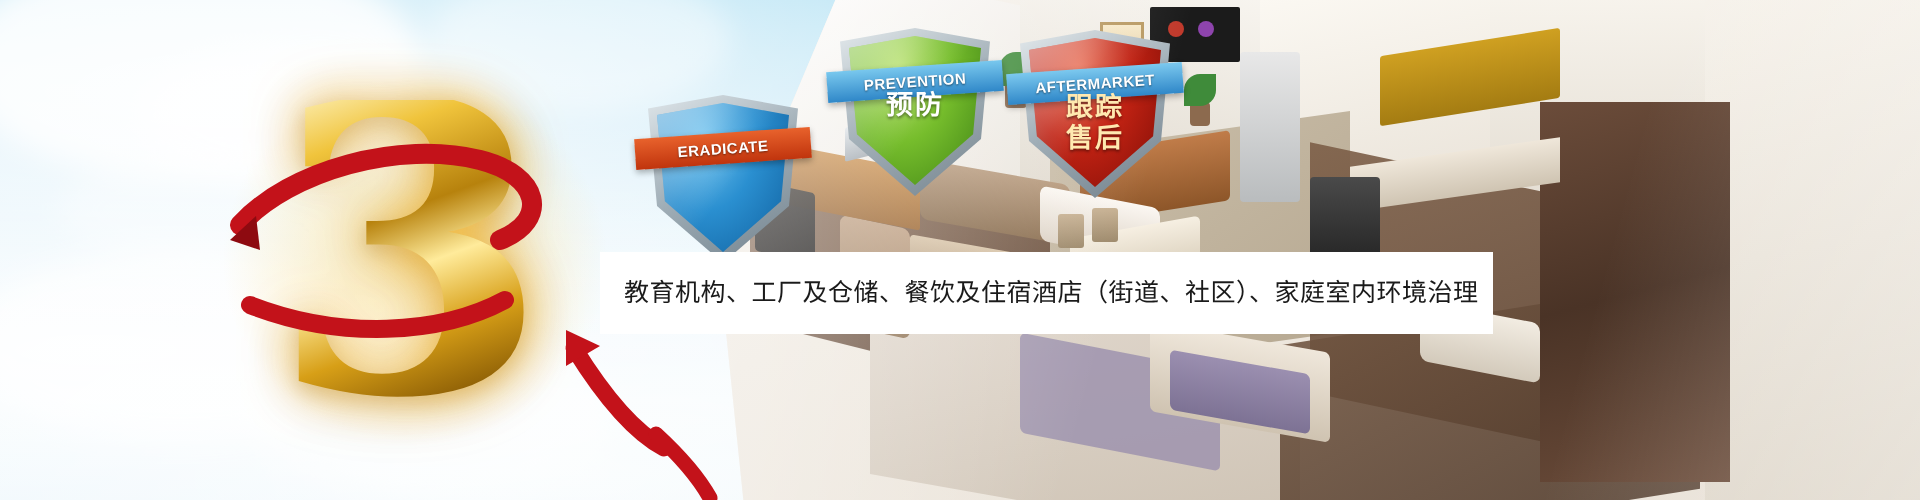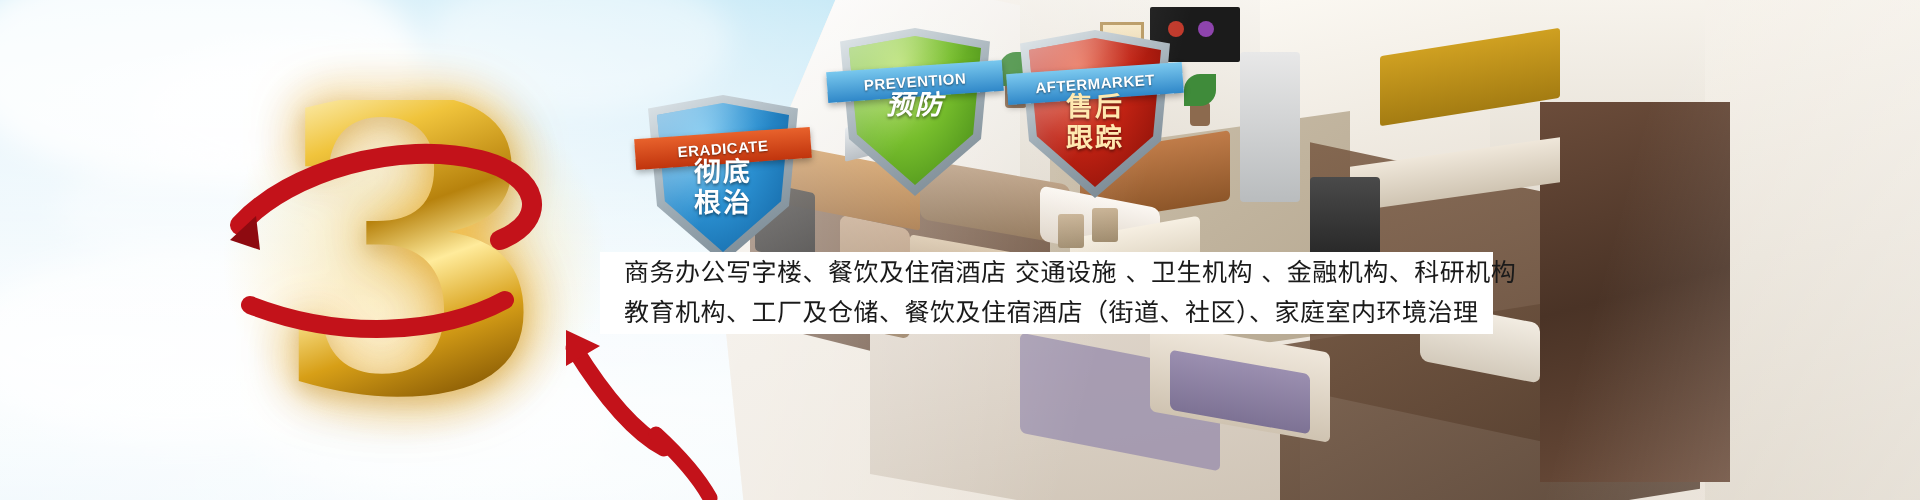--- a/index.html
+++ b/index.html
@@ -124,21 +124,21 @@
   
   #shield-eradicate{left:648px;top:95px;}
   #shield-eradicate .body{background:linear-gradient(150deg,#dfe6ea,#9fadb6 48%,#70808b);}
   #shield-eradicate .inner{background:radial-gradient(ellipse at 35% 25%,#6fc3ef 0%,#2a8fd0 45%,#0f5e9c 100%);}
   #shield-eradicate .sash{background:linear-gradient(#e8622c,#c0340d);}
   
   #shield-prevention{left:840px;top:28px;}
   #shield-prevention .body{background:linear-gradient(150deg,#e3e9ec,#a3b0b8 48%,#74838d);}
   #shield-prevention .inner{background:radial-gradient(ellipse at 38% 22%,#b6e06a 0%,#76bd2c 45%,#3e8214 100%);}
   #shield-prevention .sash{background:linear-gradient(#79c8ee,#2f87c8);}
-  #shield-prevention .cn{color:#fff;font-style:italic;}
+  #shield-prevention .cn{color:#fff;}
   
   #shield-aftermarket{left:1020px;top:30px;}
   #shield-aftermarket .body{background:linear-gradient(150deg,#e3e9ec,#9fadb6 48%,#6f7e89);}
   #shield-aftermarket .inner{background:radial-gradient(ellipse at 38% 22%,#e8694e 0%,#c02213 45%,#7e0d06 100%);}
   #shield-aftermarket .sash{background:linear-gradient(#7cc9ef,#2f87c8);}
   #shield-aftermarket .cn{color:#ffe9b0;}
 
   
   #desc-panel{
     position:absolute;left:600px;top:252px;width:893px;height:82px;
@@ -228,49 +228,44 @@
     <path d="M10 95 C60 40 170 10 250 30 C310 45 320 90 270 110" fill="none" stroke="#c3121a" stroke-width="20" stroke-linecap="round"></path>
     <path d="M0 110 L26 86 L30 120 Z" fill="#8e0a10"></path>
     <path d="M20 175 C110 210 210 205 275 170" fill="none" stroke="#c3121a" stroke-width="18" stroke-linecap="round"></path>
   </svg>
 
   <div class="shield" id="shield-eradicate">
     <div class="body"></div>
     <div class="inner"></div>
     <div class="shine"></div>
     <div class="sash">ERADICATE</div>
-    <div class="cn">
-      <div>彻底</div>
-      <div>根治</div>
-    </div>
   </div>
 
   <div class="shield" id="shield-prevention">
     <div class="body"></div>
     <div class="inner"></div>
     <div class="shine"></div>
     <div class="sash">PREVENTION</div>
     <div class="cn">
       <div>预防</div>
     </div>
   </div>
 
   <div class="shield" id="shield-aftermarket">
     <div class="body"></div>
     <div class="inner"></div>
     <div class="shine"></div>
     <div class="sash">AFTERMARKET</div>
     <div class="cn">
+      <div>跟踪</div>
       <div>售后</div>
-      <div>跟踪</div>
     </div>
   </div>
 
   <div id="desc-panel">
-    <p>商务办公写字楼、餐饮及住宿酒店 交通设施 、卫生机构 、金融机构、科研机构</p>
     <p>教育机构、工厂及仓储、餐饮及住宿酒店（街道、社区）、家庭室内环境治理</p>
   </div>
 
   <svg id="arrow" viewBox="0 0 200 170">
     <path d="M14 18 C40 60 70 100 104 118" fill="none" stroke="#c3121a" stroke-width="17" stroke-linecap="round"></path>
     <path d="M6 0 L40 16 L6 36 Z" fill="#c3121a"></path>
     <path d="M96 104 C120 126 140 150 150 168" fill="none" stroke="#c3121a" stroke-width="15" stroke-linecap="round"></path>
   </svg>
 
 </div>

